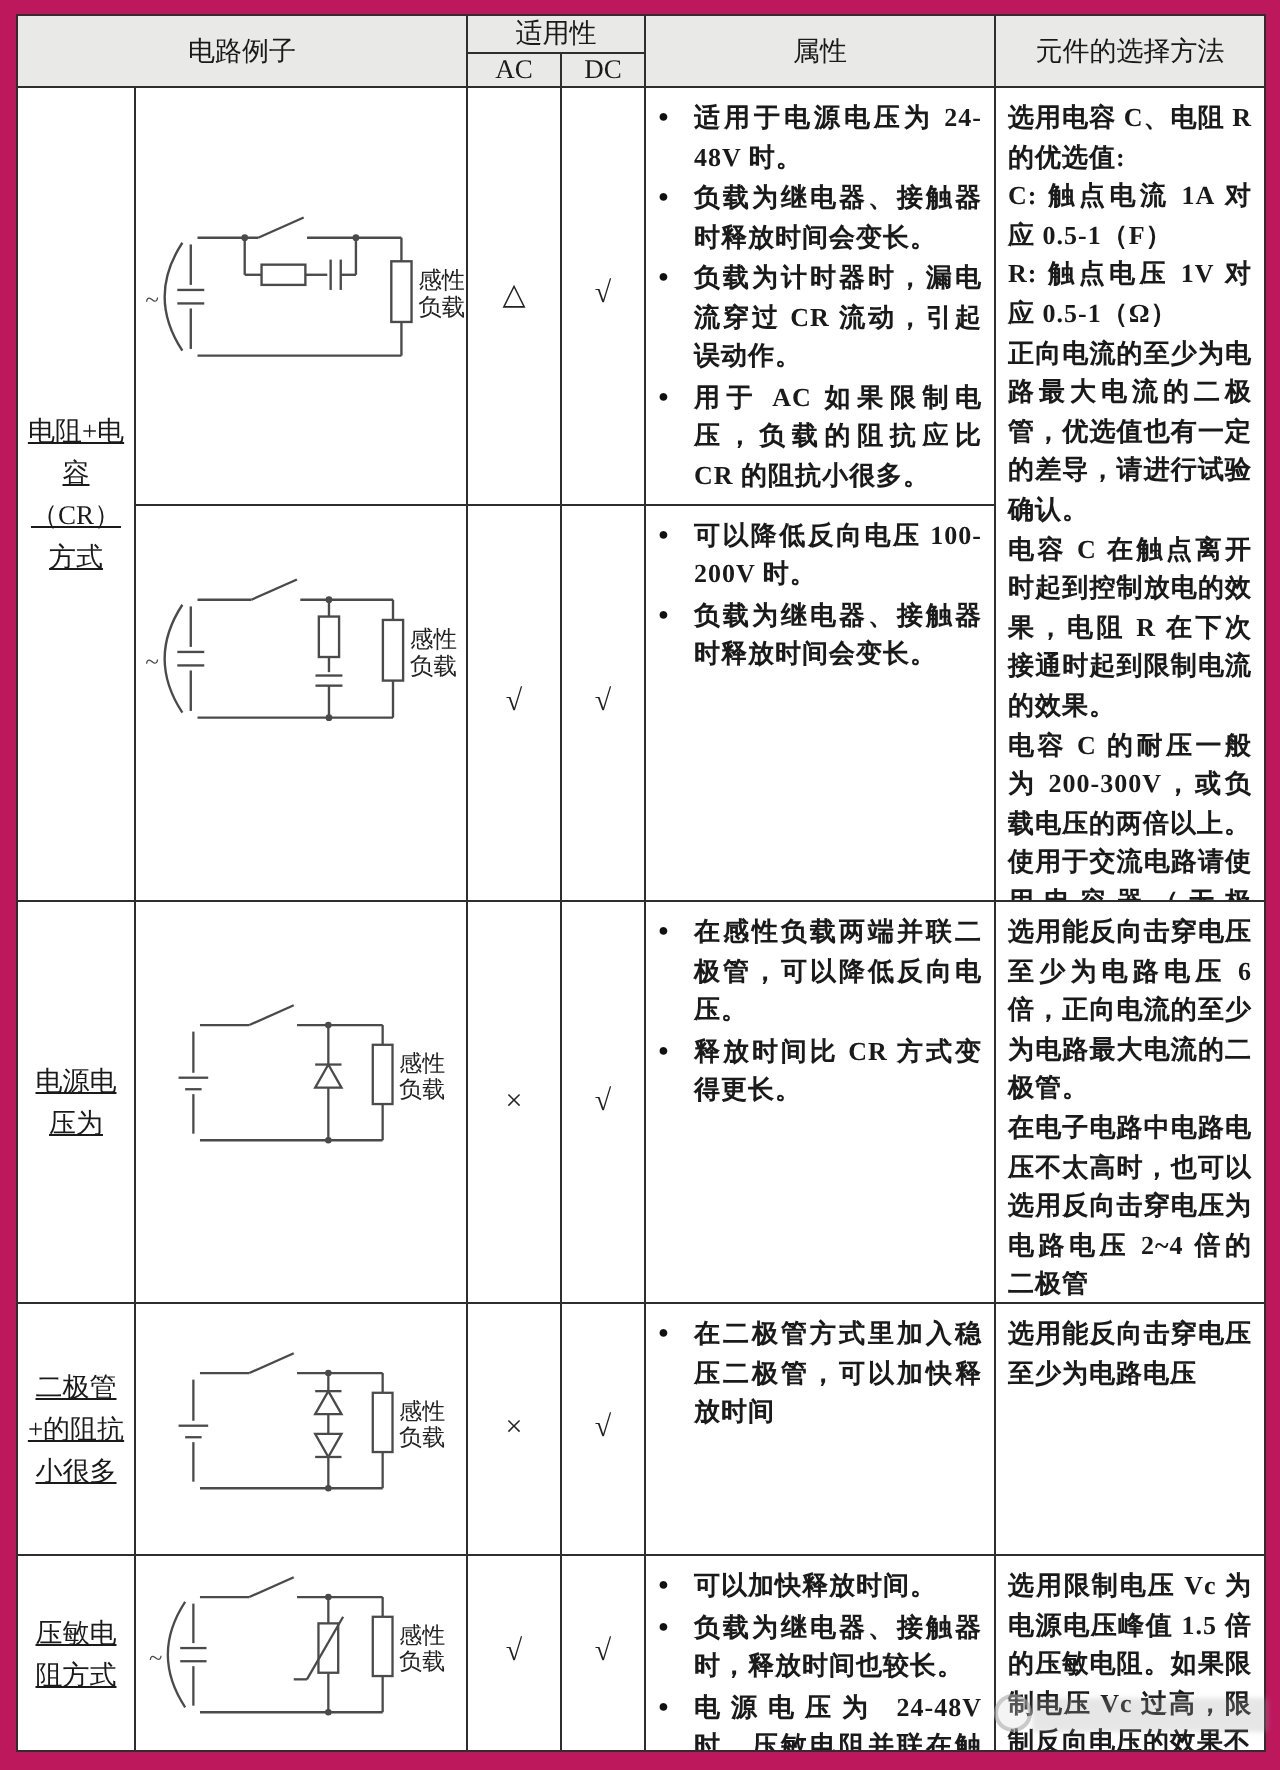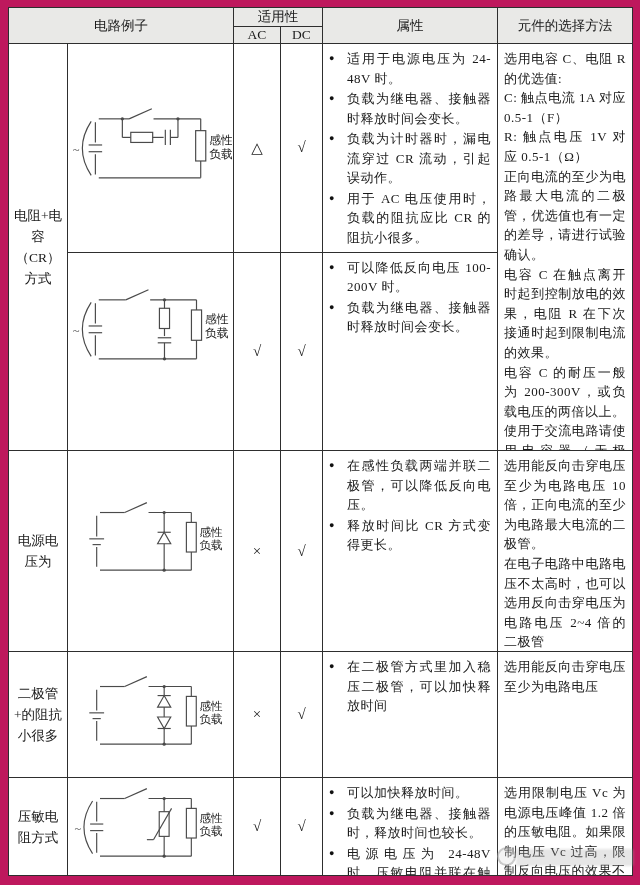--- a/index.html
+++ b/index.html
@@ -4,34 +4,34 @@
 <style>
   html,body{margin:0;padding:0;background:#ffffff;}
   .page{position:relative;width:640px;height:885px;background:#be185d;overflow:hidden;
         font-family:"Liberation Serif","DejaVu Serif",serif;color:#1a1a1a;}
   table.main{position:absolute;left:8px;top:7px;width:624px;border-collapse:collapse;table-layout:fixed;}
   td,th{border:1px solid #2e2e2e;padding:0;vertical-align:middle;font-weight:normal;}
   th{background:#e9e9e7;font-size:13.5px;text-align:center;}
   td{font-size:13px;background:#ffffff;}
   .rh1a{height:208px}.rh1b{height:198px}.rh2{height:200px}.rh3{height:126px}.rh4{height:97px}
   .hrow{height:16px}
-  .label-cell{text-align:center;line-height:21px;padding:0 4px;font-size:13.5px;}
+  .label-cell{text-align:center;line-height:21px;padding:0 4px;font-size:13.5px;text-decoration:underline;}
   .diagram-cell{text-align:center;vertical-align:middle;}
   .diagram-cell.vtop{vertical-align:top;}
   .pad-t30{padding-top:30px}.pad-t45{padding-top:45px}
   .sym-cell{text-align:center;font-size:15px;color:#222;}
   .text-cell{vertical-align:top;}
   .cellwrap{overflow:hidden;padding:5px 6px 2px 6px;}
   .clip1a{max-height:201px}.clip1b{max-height:191px}.clip2{max-height:193px}
   .clip3{max-height:119px}.clip4{max-height:90px}.clipsel1{max-height:399px}
   ul.props{list-style:none;margin:0;padding:0;}
   ul.props li{display:flex;gap:9px;margin:0 0 1px 0;}
   ul.props .bullet{flex:0 0 9px;font-size:9px;line-height:19.5px;color:#111;}
-  ul.props .ptext{flex:1;line-height:19.5px;text-align:justify;letter-spacing:0.5px;}
-  .sel p{margin:0;line-height:19.6px;text-align:justify;letter-spacing:0.5px;}
+  ul.props .ptext{flex:1;line-height:19.5px;text-align:justify;letter-spacing:0.5px;font-weight:bold;}
+  .sel p{margin:0;line-height:19.6px;text-align:justify;letter-spacing:0.5px;font-weight:bold;}
   svg.circ{display:block;margin:0 auto;}
   svg.circ line,svg.circ path,svg.circ rect,svg.circ polygon{stroke:#4a4a4a;stroke-width:1.4;fill:none;}
   svg.circ polygon{fill:none;}
   svg.circ .term{fill:#ffffff;}
   svg.circ .dot{fill:#4a4a4a;stroke:none;}
   svg.circ text{stroke:none;fill:#222;font-size:14px;font-family:"Liberation Serif",serif;}
   svg.circ text.tilde{font-size:15px;fill:#4a4a4a;}
   .wm-circle{position:absolute;left:497px;top:847px;width:15px;height:15px;
              border:2px solid rgba(150,150,150,0.45);border-radius:50%;background:rgba(220,220,220,0.3);}
   .wm-streak{position:absolute;left:516px;top:849px;width:118px;height:17px;
@@ -117,21 +117,21 @@
           <li>
                   <span class="bullet">●</span>
                   <span class="ptext">负载为继电器、接触器时释放时间会变长。</span>
                 </li>
           <li>
                   <span class="bullet">●</span>
                   <span class="ptext">负载为计时器时，漏电流穿过 CR 流动，引起误动作。</span>
                 </li>
           <li>
                   <span class="bullet">●</span>
-                  <span class="ptext">用于 AC 电压使用时，负载的阻抗应比 CR 的阻抗小很多。</span>
+                  <span class="ptext">用于 AC 如果限制电压，负载的阻抗应比 CR 的阻抗小很多。</span>
                 </li>
         </ul>
       </div>
     </td>
     <td rowspan="2" class="text-cell">
       <div class="cellwrap clipsel1 sel">
         <p>选用电容 C、电阻 R 的优选值:</p>
         <p>C: 触点电流 1A 对应 0.5-1（F）</p>
         <p>R: 触点电压 1V 对应 0.5-1（Ω）</p>
         <p>正向电流的至少为电路最大电流的二极管，优选值也有一定的差导，请进行试验确认。</p>
@@ -244,21 +244,21 @@
                 </li>
           <li>
                   <span class="bullet">●</span>
                   <span class="ptext">释放时间比 CR 方式变得更长。</span>
                 </li>
         </ul>
       </div>
     </td>
     <td class="text-cell">
       <div class="cellwrap clip2 sel">
-        <p>选用能反向击穿电压至少为电路电压 10 倍，正向电流的至少为电路最大电流的二极管。</p>
+        <p>选用能反向击穿电压至少为电路电压 6 倍，正向电流的至少为电路最大电流的二极管。</p>
         <p>在电子电路中电路电压不太高时，也可以选用反向击穿电压为电路电压 2~4 倍的二极管</p>
       </div>
     </td>
   </tr>
 
   <tr class="rh3">
     <td class="label-cell">二极管+的阻抗小很多</td>
     <td class="diagram-cell">
       <svg class="circ" width="158" height="89" viewBox="0 0 192 108">
         <g>
@@ -367,21 +367,21 @@
                 </li>
           <li>
                   <span class="bullet">●</span>
                   <span class="ptext">电源电压为 24-48V 时，压敏电阻并联在触点</span>
                 </li>
         </ul>
       </div>
     </td>
     <td class="text-cell">
       <div class="cellwrap clip4 sel">
-        <p>选用限制电压 Vc 为电源电压峰值 1.2 倍的压敏电阻。如果限制电压 Vc 过高，限制反向电压的效果不</p>
+        <p>选用限制电压 Vc 为电源电压峰值 1.5 倍的压敏电阻。如果限制电压 Vc 过高，限制反向电压的效果不</p>
       </div>
     </td>
   </tr>
 </tbody>
     </table>
 
 <div class="wm-circle"></div>
 <div class="wm-streak"></div>
 
 </div>

